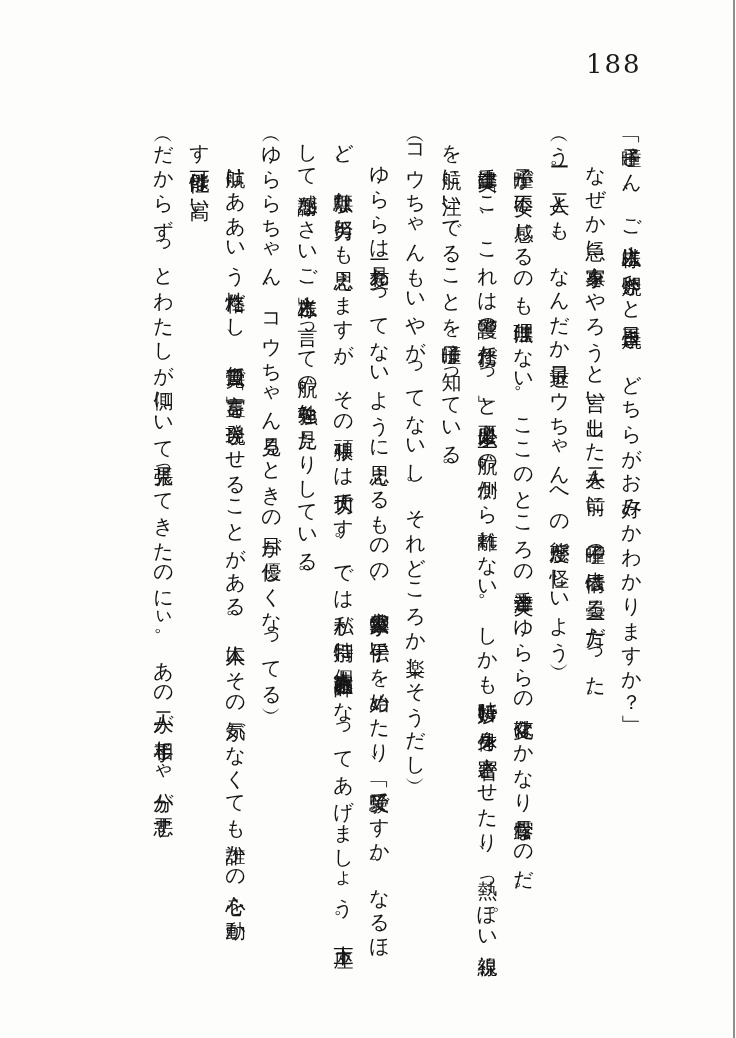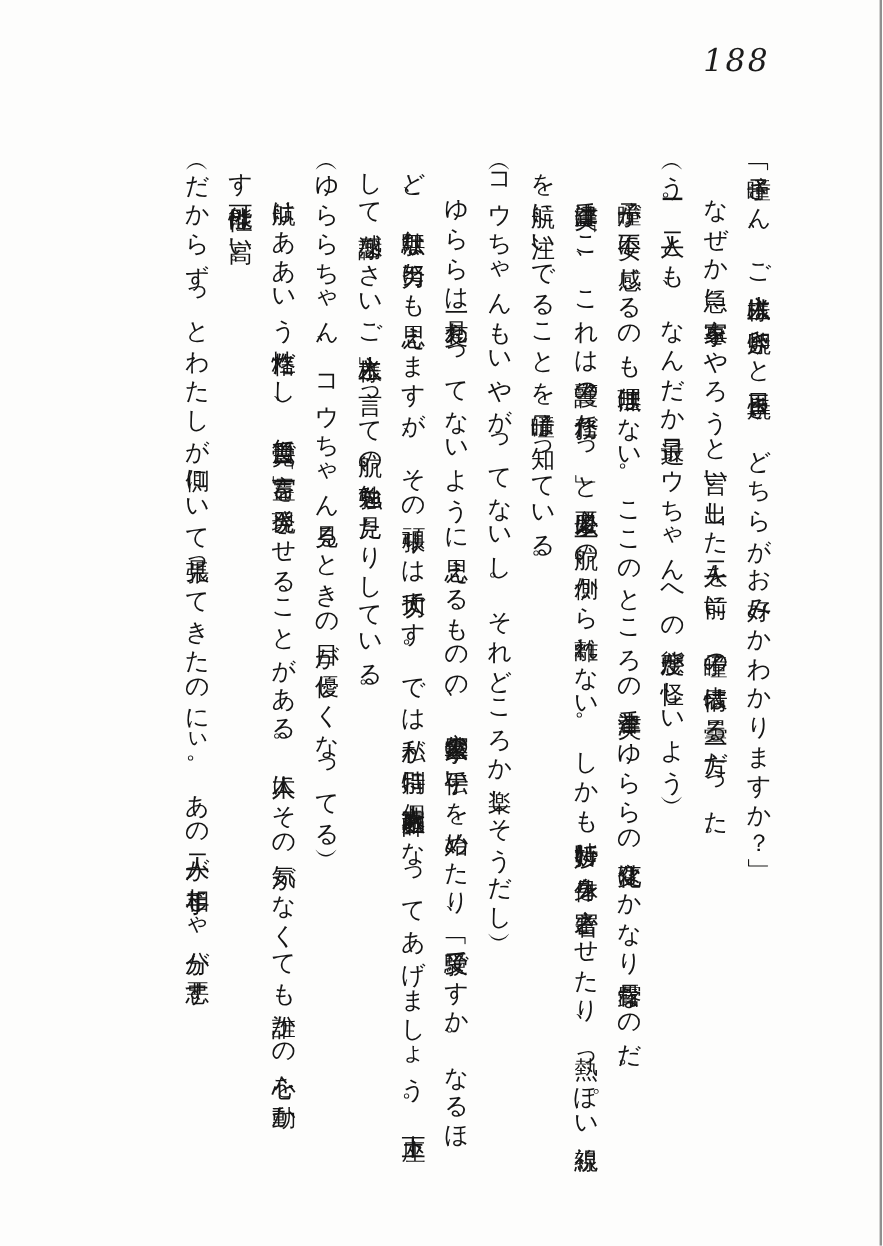--- a/index.html
+++ b/index.html
@@ -14,24 +14,23 @@
     background: #fdfdfc;
     font-family: "Liberation Serif", "DejaVu Serif", serif;
   }
   .scan-page {
     position: absolute;
     inset: 0;
     background: #fdfdfc;
   }
   .page-number {
     position: absolute;
-    top: 36px;
+    top: 49px;
     left: 586px;
     font-family: "DejaVu Serif", "Liberation Serif", serif;
-    font-style: italic;
     font-size: 26px;
     letter-spacing: 2px;
     color: #1b1b1b;
   }
   .text-block {
     position: absolute;
     top: 130px;
     right: 86px;
     height: 822px;
     writing-mode: vertical-rl;

